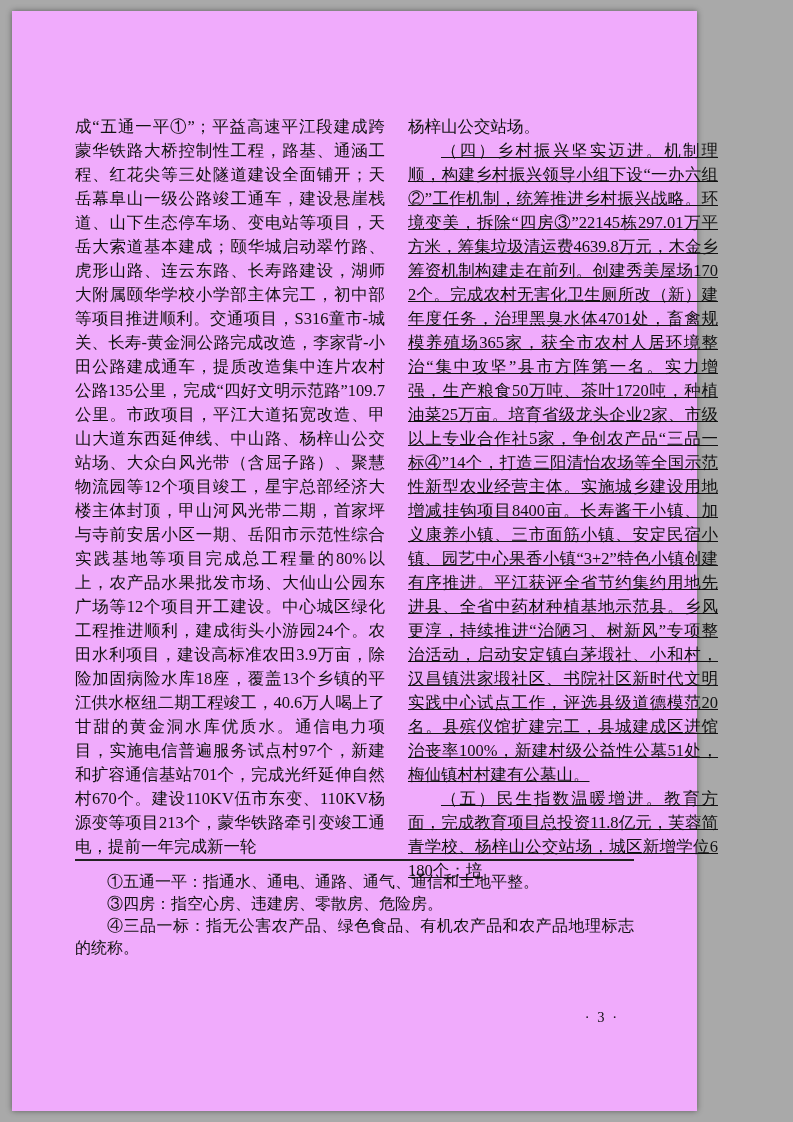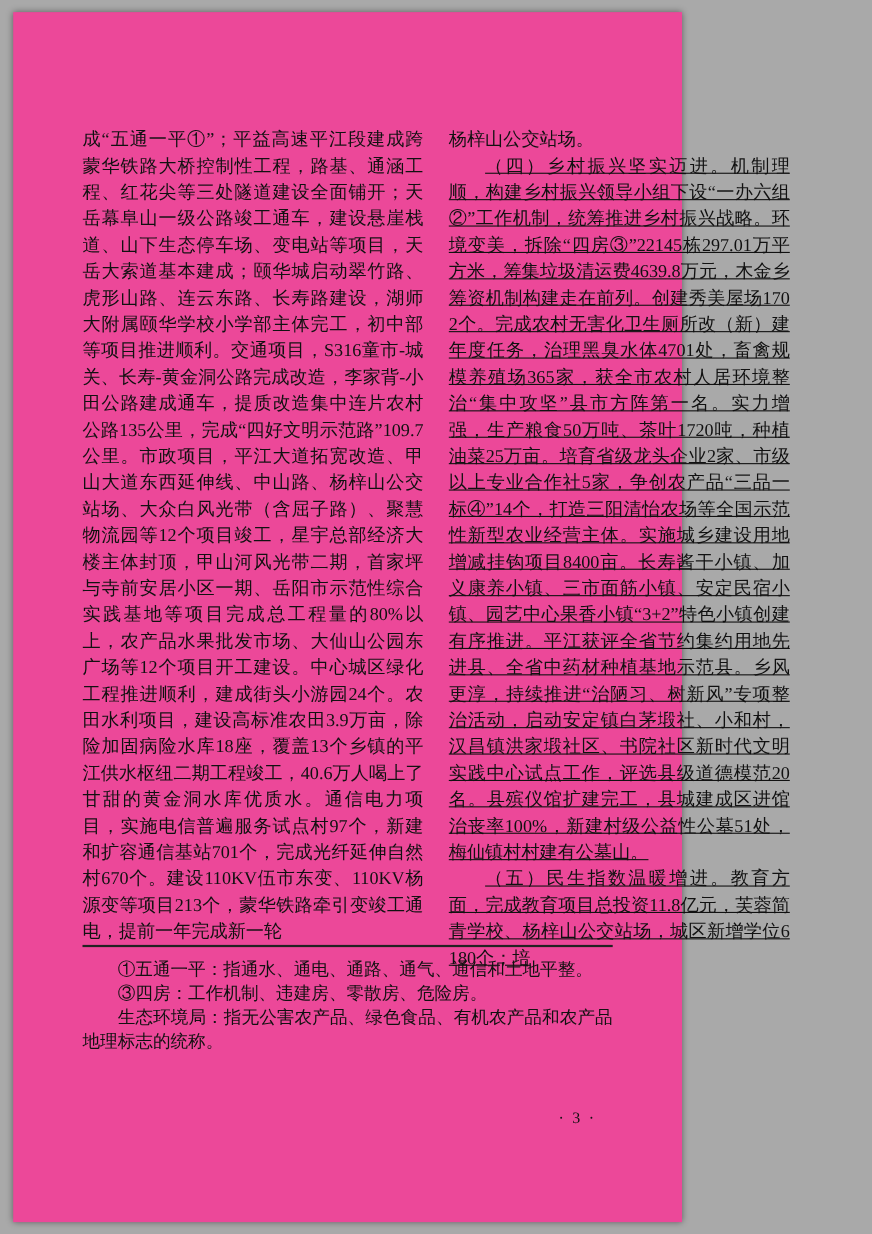--- a/index.html
+++ b/index.html
@@ -10,23 +10,23 @@
     overflow: hidden;
   }
   .frame {
     width: 793px;
     height: 1122px;
     padding: 11px 12px;
     background: #a9a9a9;
   }
   .sheet {
     position: relative;
-    width: 608px;
+    width: 685px;
     height: 1100px;
-    background: #ec4899;
+    background: #f0abfc;
     box-shadow: 0 0 6px rgba(0,0,0,0.45);
     padding: 104px 51px 0 63px;
   }
   .columns {
     display: flex;
     gap: 23px;
   }
   .col {
     width: 310px;
     flex: 0 0 310px;
@@ -81,20 +81,20 @@
       <div class="col">
         <p class="para">杨梓山公交站场。</p>
         <p class="para indent">（四）乡村振兴坚实迈进。机制理顺，构建乡村振兴领导小组下设“一办六组②”工作机制，统筹推进乡村振兴战略。环境变美，拆除“四房③”22145栋297.01万平方米，筹集垃圾清运费4639.8万元，木金乡筹资机制构建走在前列。创建秀美屋场1702个。完成农村无害化卫生厕所改（新）建年度任务，治理黑臭水体4701处，畜禽规模养殖场365家，获全市农村人居环境整治“集中攻坚”县市方阵第一名。实力增强，生产粮食50万吨、茶叶1720吨，种植油菜25万亩。培育省级龙头企业2家、市级以上专业合作社5家，争创农产品“三品一标④”14个，打造三阳清怡农场等全国示范性新型农业经营主体。实施城乡建设用地增减挂钩项目8400亩。长寿酱干小镇、加义康养小镇、三市面筋小镇、安定民宿小镇、园艺中心果香小镇“3+2”特色小镇创建有序推进。平江获评全省节约集约用地先进县、全省中药材种植基地示范县。乡风更淳，持续推进“治陋习、树新风”专项整治活动，启动安定镇白茅塅社、小和村，汉昌镇洪家塅社区、书院社区新时代文明实践中心试点工作，评选县级道德模范20名。县殡仪馆扩建完工，县城建成区进馆治丧率100%，新建村级公益性公墓51处，梅仙镇村村建有公墓山。</p>
         <p class="para indent">（五）民生指数温暖增进。教育方面，完成教育项目总投资11.8亿元，芙蓉简青学校、杨梓山公交站场，城区新增学位6180个；培</p>
       </div>
     </div>
 
     <div class="footnote-area">
       <div class="footnote-rule"></div>
       <p class="footnote">①五通一平：指通水、通电、通路、通气、通信和土地平整。</p>
-      <p class="footnote">③四房：工作机制、违建房、零散房、危险房。</p>
-      <p class="footnote">生态环境局：指无公害农产品、绿色食品、有机农产品和农产品地理标志的统称。</p>
+      <p class="footnote">③四房：指空心房、违建房、零散房、危险房。</p>
+      <p class="footnote">④三品一标：指无公害农产品、绿色食品、有机农产品和农产品地理标志的统称。</p>
     </div>
 
     <div class="page-number">· 3 ·</div>
 
   </div>
 </div>
 
 </body></html>

